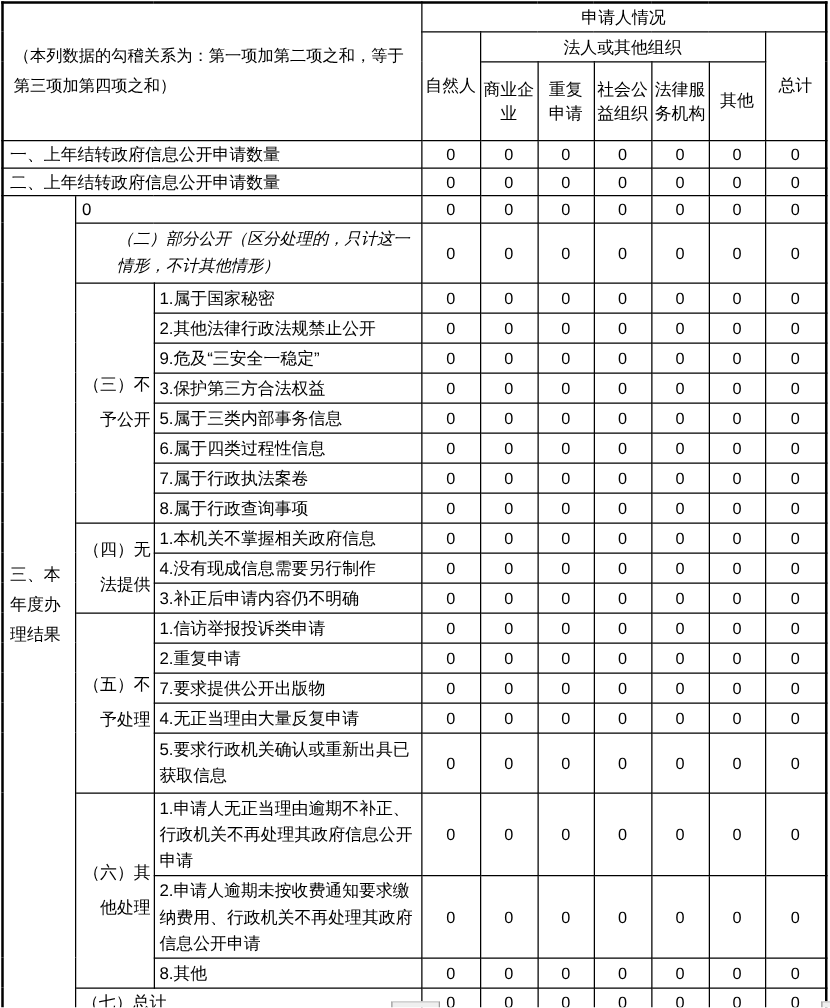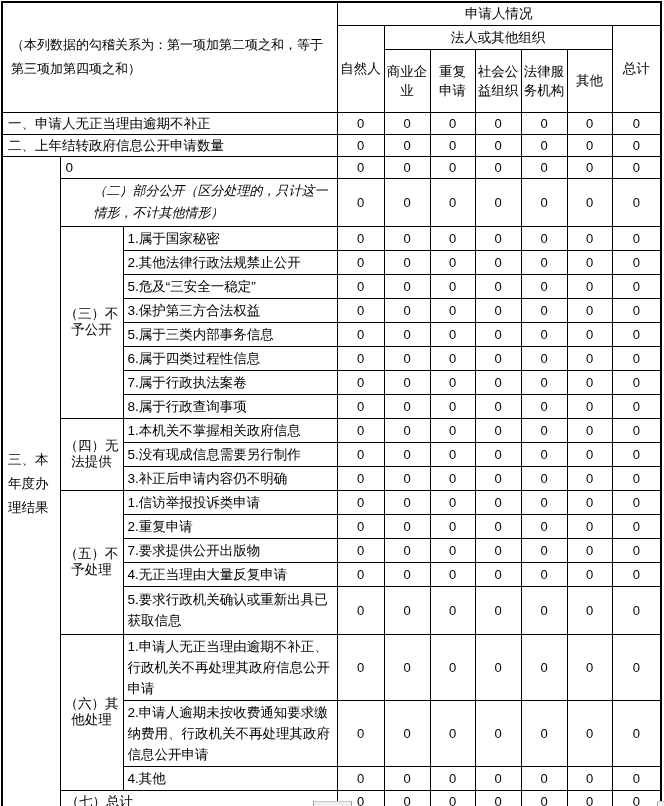--- a/index.html
+++ b/index.html
@@ -37,21 +37,21 @@
   .rh24 { height: 24px; }
   .rh63 { height: 63px; }
   .rh22 { height: 22px; }
   .rh48 { height: 48px; }
   .rh66 { height: 66px; }
   
   .hc  { text-align: center; padding: 0 2px; line-height: 19px; }
   .v   { text-align: center; padding: 0; font-size: 13px; }
   .lbl { text-align: left; padding: 0 5px; }
   .sec { text-align: left; padding: 2px 5px; line-height: 24px; }
-  .grp { text-align: center; padding: 0 2px; line-height: 16px; }
+  .grp { text-align: right; padding: 0 2px; line-height: 28px; }
   .itm { text-align: left; padding: 1px 4px; line-height: 21px; margin-top: 48px; }
   .note {
     font-family: "Liberation Serif", "DejaVu Serif", serif;
     font-size: 13px;
     line-height: 24px;
     text-align: left;
     padding: 4px 8px;
   }
   .kai {
     font-family: "Liberation Serif", "DejaVu Serif", serif;
@@ -113,21 +113,21 @@
     </tr>
     <tr class="rh63">
       <td class="hc">商业企业</td>
       <td class="hc">重复申请</td>
       <td class="hc">社会公益组织</td>
       <td class="hc">法律服务机构</td>
       <td class="hc">其他</td>
     </tr>
 
     <tr class="rh22">
-      <td class="lbl" colspan="3">一、申请人无正当理由逾期不补正</td>
+      <td class="lbl" colspan="3">一、上年结转政府信息公开申请数量</td>
     <td class="v">0</td>
           <td class="v">0</td>
           <td class="v">0</td>
           <td class="v">0</td>
           <td class="v">0</td>
           <td class="v">0</td>
           <td class="v">0</td>
         </tr>
     <tr class="rh22">
       <td class="lbl" colspan="3">二、上年结转政府信息公开申请数量</td>
@@ -177,21 +177,21 @@
       <td class="itm">2.其他法律行政法规禁止公开</td>
     <td class="v">0</td>
           <td class="v">0</td>
           <td class="v">0</td>
           <td class="v">0</td>
           <td class="v">0</td>
           <td class="v">0</td>
           <td class="v">0</td>
         </tr>
     <tr class="rh22">
-      <td class="itm">5.危及“三安全一稳定”</td>
+      <td class="itm">9.危及“三安全一稳定”</td>
     <td class="v">0</td>
           <td class="v">0</td>
           <td class="v">0</td>
           <td class="v">0</td>
           <td class="v">0</td>
           <td class="v">0</td>
           <td class="v">0</td>
         </tr>
     <tr class="rh22">
       <td class="itm">3.保护第三方合法权益</td>
@@ -249,21 +249,21 @@
       <td class="itm">1.本机关不掌握相关政府信息</td>
     <td class="v">0</td>
           <td class="v">0</td>
           <td class="v">0</td>
           <td class="v">0</td>
           <td class="v">0</td>
           <td class="v">0</td>
           <td class="v">0</td>
         </tr>
     <tr class="rh22">
-      <td class="itm">5.没有现成信息需要另行制作</td>
+      <td class="itm">4.没有现成信息需要另行制作</td>
     <td class="v">0</td>
           <td class="v">0</td>
           <td class="v">0</td>
           <td class="v">0</td>
           <td class="v">0</td>
           <td class="v">0</td>
           <td class="v">0</td>
         </tr>
     <tr class="rh22">
       <td class="itm">3.补正后申请内容仍不明确</td>
@@ -343,21 +343,21 @@
       <td class="itm">2.申请人逾期未按收费通知要求缴纳费用、行政机关不再处理其政府信息公开申请</td>
     <td class="v">0</td>
           <td class="v">0</td>
           <td class="v">0</td>
           <td class="v">0</td>
           <td class="v">0</td>
           <td class="v">0</td>
           <td class="v">0</td>
         </tr>
     <tr class="rh22">
-      <td class="itm">4.其他</td>
+      <td class="itm">8.其他</td>
     <td class="v">0</td>
           <td class="v">0</td>
           <td class="v">0</td>
           <td class="v">0</td>
           <td class="v">0</td>
           <td class="v">0</td>
           <td class="v">0</td>
         </tr>
 
     <tr class="rh22">

